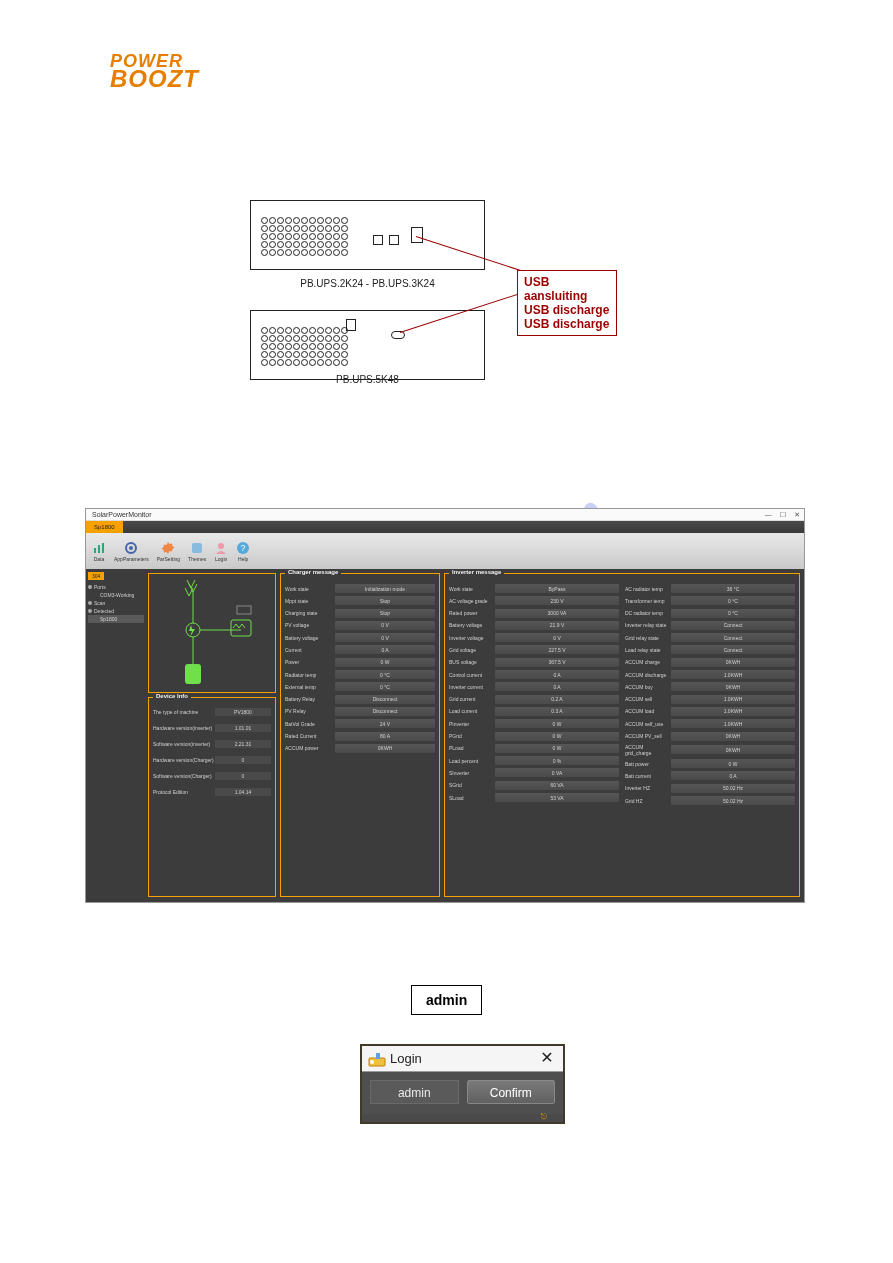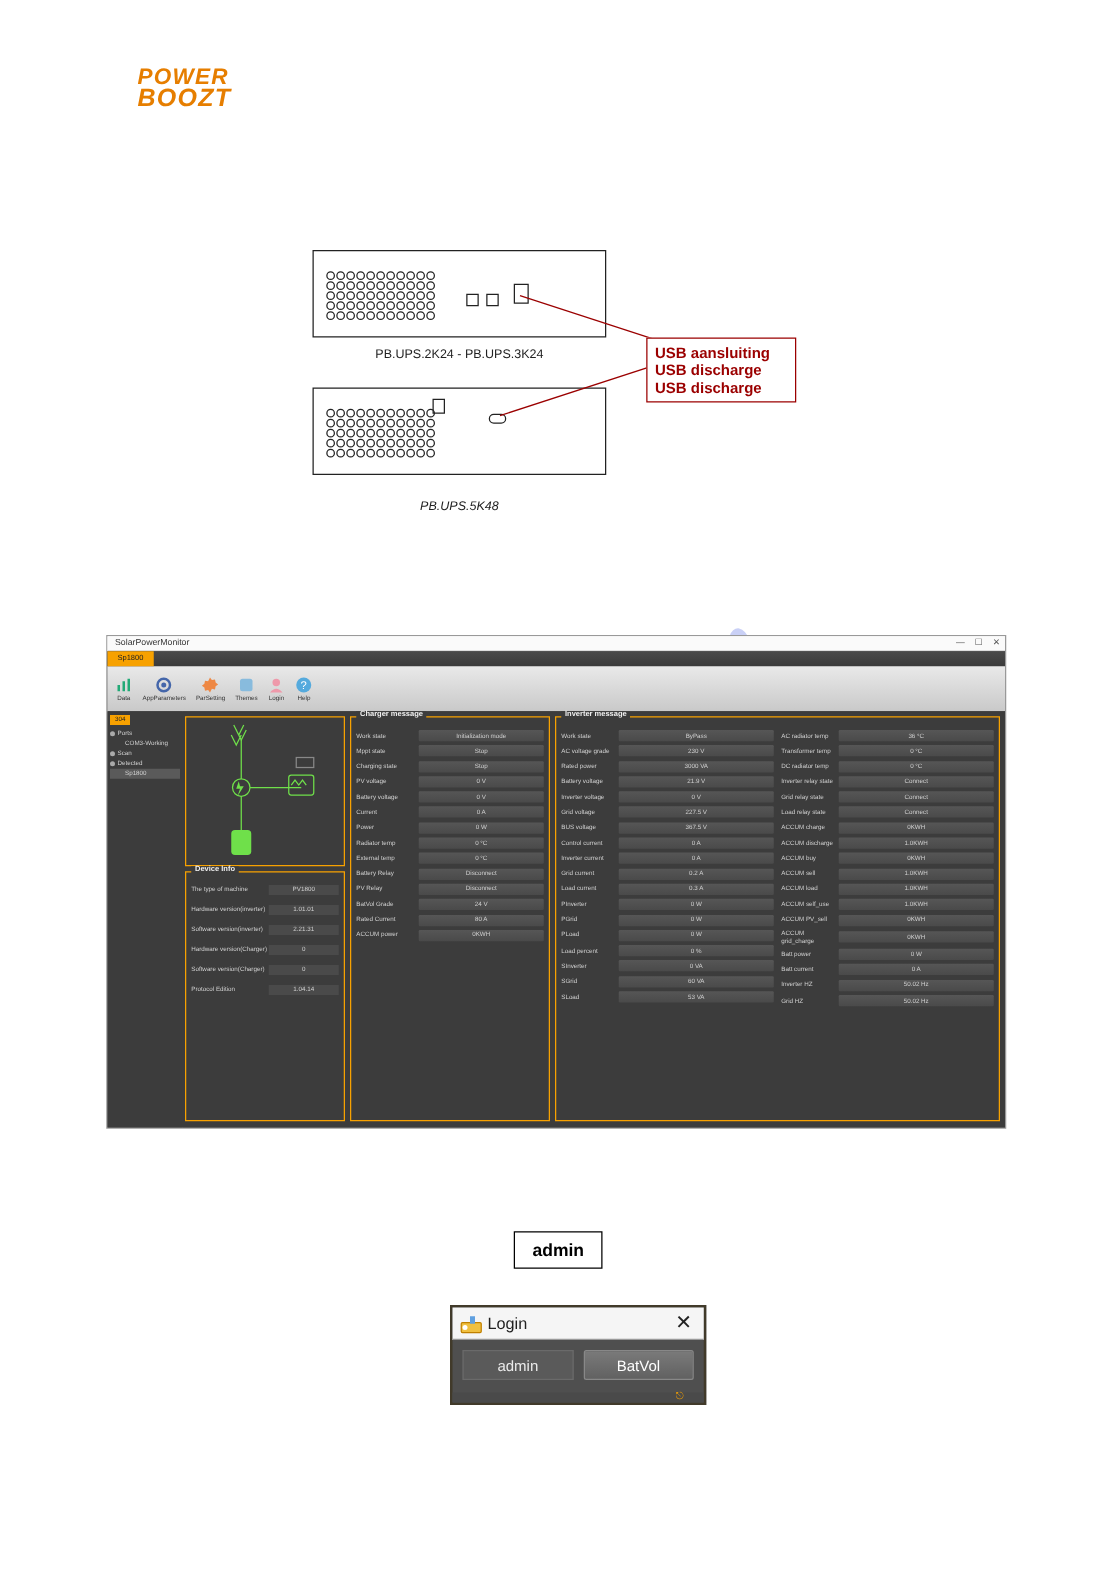--- a/index.html
+++ b/index.html
@@ -2,35 +2,35 @@
 <html><head>
 <meta charset="utf-8">
 <style>
   * { box-sizing: border-box; margin: 0; padding: 0; }
   body { width: 893px; height: 1263px; background: #fff; font-family: Arial, sans-serif; position: relative; }
 
   
   .logo { position: absolute; left: 110px; top: 52px; width: 80px; height: 44px; }
   .logo-line1, .logo-line2 { font-family: Impact, 'Arial Black', sans-serif; font-weight: 900; letter-spacing: 1px; font-style: italic; }
   .logo-line1 { color: #e67e00; font-size: 18px; line-height: 18px; }
-  .logo-line2 { color: #e67e00; font-size: 20px; line-height: 18px; }
+  .logo-line2 { color: #e67e00; font-size: 24px; line-height: 18px; }
 
   
   .diagram { position: absolute; left: 250px; top: 200px; width: 420px; height: 200px; }
   .dev-box { border: 1px solid #222; background: #fff; position: absolute; }
   .dev-top { left: 0; top: 0; width: 235px; height: 70px; }
   .dev-bot { left: 0; top: 110px; width: 235px; height: 70px; }
   .vents { position: absolute; left: 10px; top: 16px; display: grid; grid-template-columns: repeat(11,7px); grid-template-rows: repeat(5,7px); gap: 1px; }
   .vents span { width: 7px; height: 7px; border-radius: 50%; border: 0.7px solid #222; }
   .dev-label { position: absolute; font-size: 10px; color: #222; width: 235px; text-align: center; }
   .dev-label-top { top: 78px; left: 0; }
-  .dev-label-bot { top: 200px; left: 0; font-style: italic; }
+  .dev-label-bot { top: 174px; left: 0; }
   .port-sq { position: absolute; width: 10px; height: 10px; border: 1px solid #222; }
   .dev-line { position: absolute; background: #9b0000; height: 1px; transform-origin: left center; }
-  .callout-box { position: absolute; left: 517px; top: 270px; width: 120px; border: 1.5px solid #9b0000; padding: 4px 6px; background: #fff; }
+  .callout-box { position: absolute; left: 517px; top: 270px; width: 100px; border: 1.5px solid #9b0000; padding: 4px 6px; background: #fff; }
   .callout-box div { color: #9b0000; font-weight: bold; font-size: 12px; line-height: 14px; }
 
   
   .wm { position: absolute; left: 150px; top: 360px; width: 560px; height: 560px; pointer-events: none; }
   .wm svg { width: 100%; height: 100%; }
 
   
   .appshot { position: absolute; left: 85px; top: 508px; width: 720px; height: 395px; border: 1px solid #999; background: #fff; font-size: 6px; }
   .appshot-title { height: 12px; background: #fafafa; border-bottom: 1px solid #ddd; padding-left: 6px; font-size: 7px; color: #333; line-height: 12px; position: relative; }
   .appshot-winbtns { position: absolute; right: 4px; top: 0; display: flex; gap: 8px; font-size: 7px; color: #555; }
@@ -581,18 +581,18 @@
     <svg class="login-ico" viewBox="0 0 18 18">
       <rect x="1" y="8" width="16" height="8" rx="1" fill="#f0c040" stroke="#c08000"></rect>
       <circle cx="4" cy="12" r="2" fill="#fff"></circle>
       <rect x="8" y="3" width="4" height="6" fill="#60a0e0"></rect>
     </svg>
     <span>Login</span>
     <span class="x">✕</span>
   </div>
   <div class="login-body">
     <div class="login-input">admin</div>
-    <div class="login-btn">BatVol</div>
+    <div class="login-btn">Confirm</div>
   </div>
   <div class="login-foot">
       <span class="o">⎋</span>
     </div>
 </div>
 
 </body></html>

